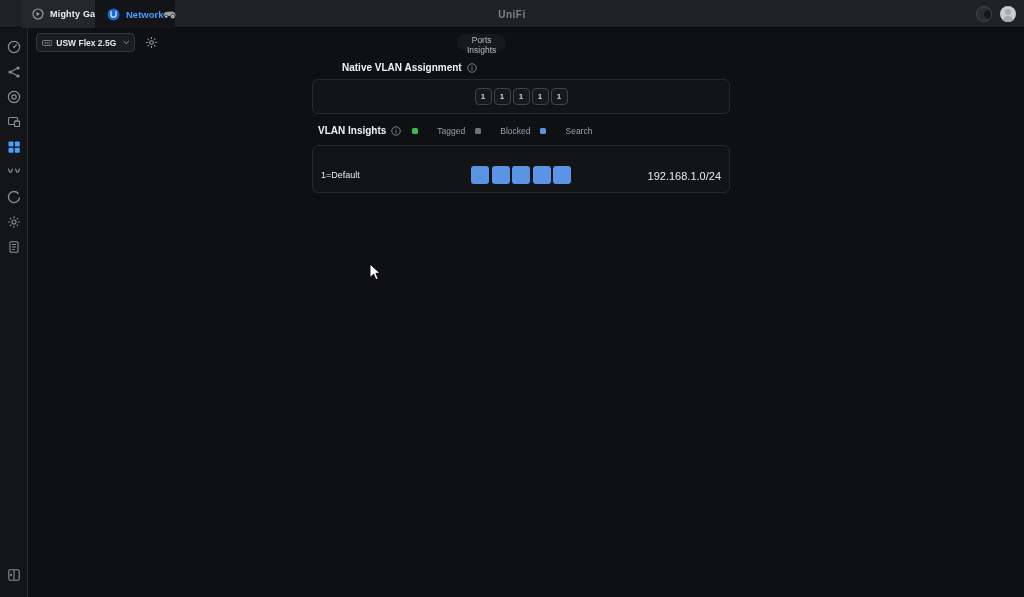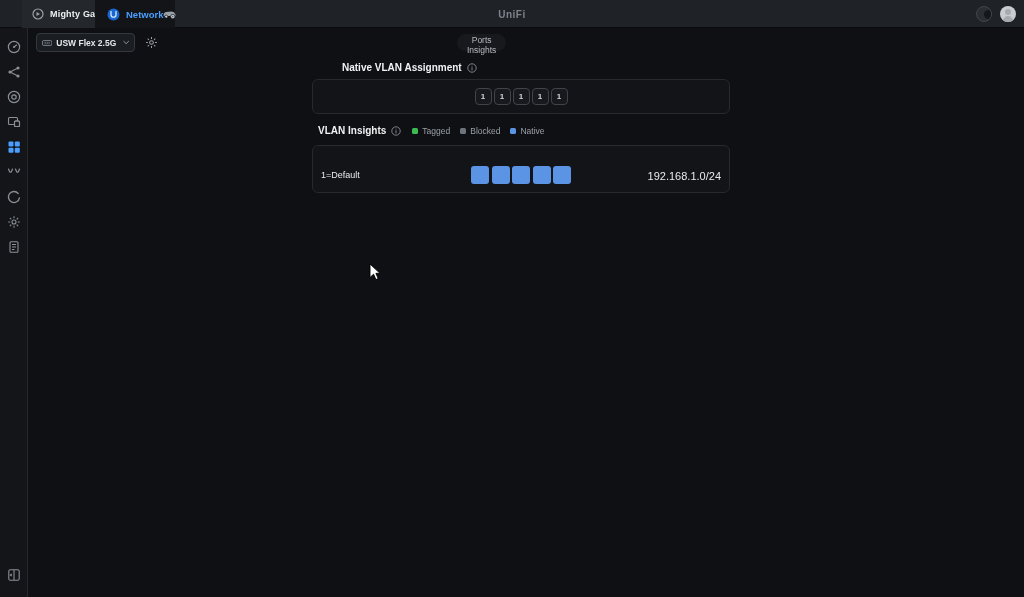--- a/index.html
+++ b/index.html
@@ -44,21 +44,21 @@
   .info-icon { width:10px; height:10px; color:#7b828a; cursor:pointer; }
   .info-icon svg { display:block; width:10px; height:10px; }
 
   .panel { position:absolute; left:312px; width:418px; background:#121417; border:1px solid #26292d; border-radius:6px; }
   .panel-1 { top:79px; height:35px; display:flex; align-items:center; justify-content:center; }
   .native-ports { display:flex; gap:2px; }
   .port-box { width:17px; height:17px; border:1px solid #3f434a; border-radius:4px; background:#17191d; display:flex; align-items:center; justify-content:center; font-size:8px; font-weight:bold; color:#cfd4da; cursor:pointer; }
 
   .tagging-head { position:absolute; left:318px; top:125px; display:flex; align-items:center; gap:5px; }
   .legend { display:flex; align-items:center; gap:10px; margin-left:6px; }
-  .legend-item { display:flex; align-items:center; gap:4px; }
+  .legend-item { display:flex; align-items:center; gap:19px; }
   .legend-swatch { width:6px; height:6px; border-radius:1.5px; }
   .legend-label { font-size:8.5px; color:#9aa0a8; }
 
   .search-box { position:absolute; left:560px; top:122px; width:170px; height:17px; background:#16181c; border:1px solid #393d44; border-radius:4px; display:flex; align-items:center; gap:5px; padding:0 6px; }
   .search-box svg { width:9px; height:9px; color:#7a8088; flex:0 0 auto; }
   .search-input { flex:1; background:transparent; border:none; outline:none; font-family:"Liberation Sans",sans-serif; font-size:8.5px; color:#d6dade; min-width:0; }
   .search-input::placeholder { color:#7a8088; }
 
   .panel-2 { top:145px; height:48px; }
   .vlan-row-top { position:absolute; left:8px; right:8px; top:24px; display:flex; justify-content:space-between; }
@@ -231,21 +231,21 @@
       <div class="legend-item">
         <span class="legend-swatch" style="background: rgb(61, 187, 83);"></span>
         <span class="legend-label">Tagged</span>
       </div>
       <div class="legend-item">
         <span class="legend-swatch" style="background: rgb(110, 116, 123);"></span>
         <span class="legend-label">Blocked</span>
       </div>
       <div class="legend-item">
         <span class="legend-swatch" style="background: rgb(91, 147, 229);"></span>
-        <span class="legend-label">Native</span>
+        <span class="legend-label">Search</span>
       </div>
     </div>
   </div>
 
 
   <div class="panel panel-2">
     <div class="vlan-row-top">
       <span class="vlan-name">1=Default</span>
       <span class="vlan-subnet">192.168.1.0/24</span>
     </div>

